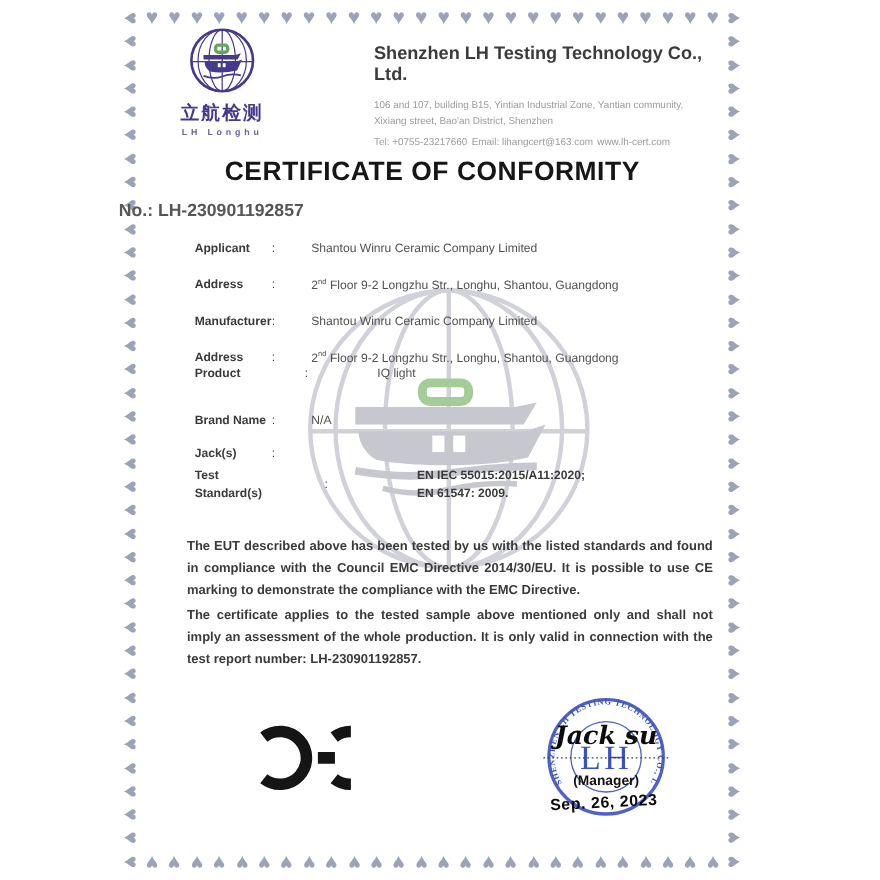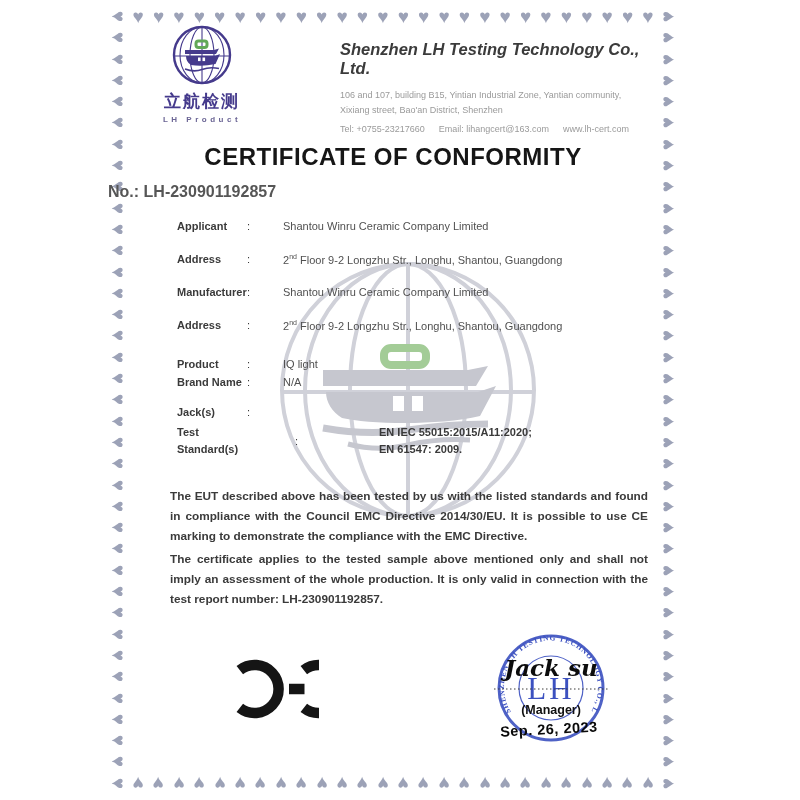--- a/index.html
+++ b/index.html
@@ -26,36 +26,36 @@
   
   .watermark{left:268px;top:250px;z-index:0;}
 
   
   .logo{left:158px;top:24px;width:88px;text-align:center;z-index:2;}
   .logo-cn{font-size:17px;font-weight:bold;color:#453a8c;letter-spacing:2px;white-space:nowrap;}
   .logo-en{font-size:8px;font-weight:bold;color:#6a6494;letter-spacing:3.5px;margin-top:2px;white-space:nowrap;}
 
   
   .header{left:340px;top:40px;width:330px;z-index:2;}
-  .company{font-size:16.5px;font-weight:bold;color:#3b3b3b;margin:0 0 10px 0;font-style:italic;}
+  .company{font-size:16.5px;font-weight:bold;color:#3b3b3b;margin:0 0 10px 0;}
   .addr{font-size:9px;color:#9a9a9a;line-height:15px;margin:0;}
-  .contact{font-size:9px;color:#9a9a9a;margin-top:6px;display:flex;gap:14px;white-space:nowrap;}
+  .contact{font-size:9px;color:#9a9a9a;margin-top:6px;display:flex;gap:4px;white-space:nowrap;}
 
   
   .title{left:108px;top:143px;width:570px;text-align:center;font-size:24px;font-weight:bold;
          color:#161616;letter-spacing:.5px;z-index:2;}
   .certno{left:108px;top:183px;width:570px;font-size:16px;font-weight:bold;color:#565656;z-index:2;}
 
   
   .frow{position:absolute;left:177px;width:470px;display:grid;grid-template-columns:70px 36px 1fr;
         font-size:11px;color:#505050;z-index:2;}
   .frow .lab{font-weight:bold;color:#3a3a3a;}
   .frow .col{color:#3a3a3a;}
   .r1{top:220px;} .r2{top:253px;} .r3{top:286px;} .r4{top:319px;}
-  .r5{top:358px;} .r6{top:376px;} .r7{top:406px;} .r8{top:424px;gap:48px;}
+  .r5{top:334px;gap:30px;} .r6{top:376px;} .r7{top:406px;} .r8{top:424px;gap:48px;}
   .r8 .lab div{line-height:17px;}
   .r8 .col{align-self:center;}
   .r8 .val div{line-height:17px;font-weight:bold;color:#3a3a3a;}
   sup{font-size:7px;}
 
   
   .para{position:absolute;left:170px;width:478px;margin:0;text-align:justify;
         font-size:11.8px;font-weight:bold;color:#3a3a3a;line-height:20px;z-index:2;}
   .p1{top:486px;} .p2{top:549px;}
 
@@ -234,21 +234,21 @@
     <g>
       <path d="M -17 -5 L 12 -5 L 17 -6.5 L 14 -1 L -17 -1 Z" fill="#453a8c"></path>
       <rect x="-6" y="-14" width="11" height="6.5" rx="2.5" fill="none" stroke="#63a858" stroke-width="3"></rect>
       <path d="M -16 1 L 13 1 L 18 -1 L 13.5 9 Q 0 12 -11 10 Q -16 7 -16 1 Z" fill="#453a8c"></path>
       <rect x="-4" y="2.5" width="2.6" height="3.6" fill="#ffffff"></rect>
       <rect x="0.5" y="2.5" width="2.6" height="3.6" fill="#ffffff"></rect>
       <path d="M -17 14 Q -8 17.5 0 14.5 T 17 13.5" stroke="#453a8c" stroke-width="1.6" fill="none"></path>
     </g>
   </svg>
   <div class="logo-cn">立航检测</div>
-  <div class="logo-en">LH Product</div>
+  <div class="logo-en">LH Longhu</div>
 </div>
 
 <div class="abs header">
   <p class="company">Shenzhen LH Testing Technology Co., Ltd.</p>
   <p class="addr">106 and 107, building B15, Yintian Industrial Zone, Yantian community,</p>
   <p class="addr">Xixiang street, Bao'an District, Shenzhen</p>
   <div class="contact">
     <span>Tel: +0755-23217660</span>
     <span>Email: lihangcert@163.com</span>
     <span>www.lh-cert.com</span>

